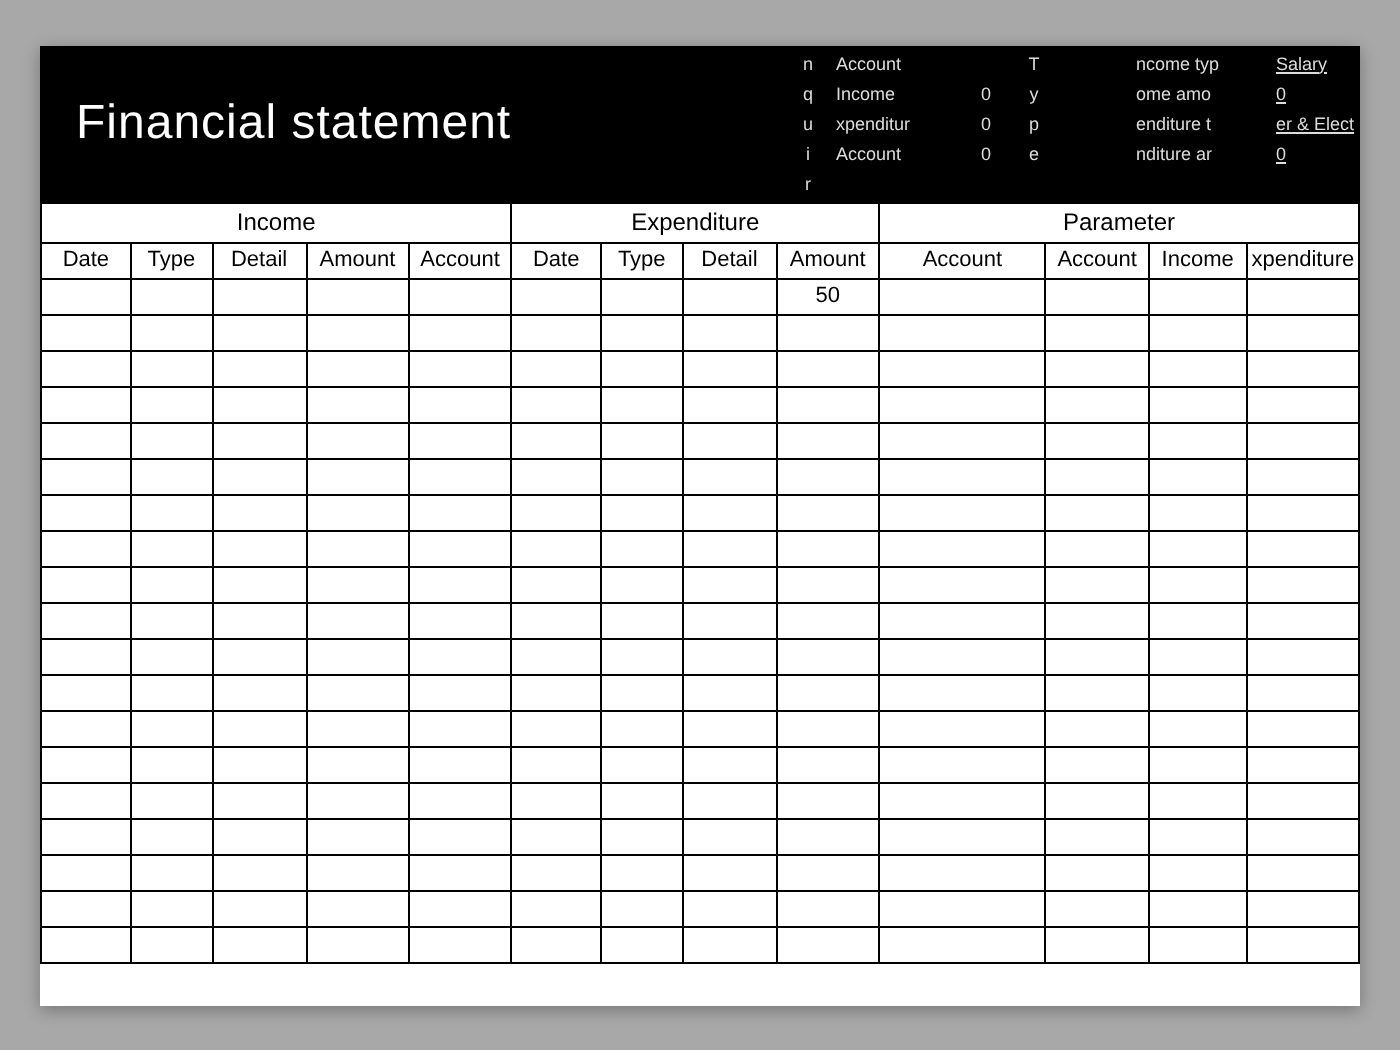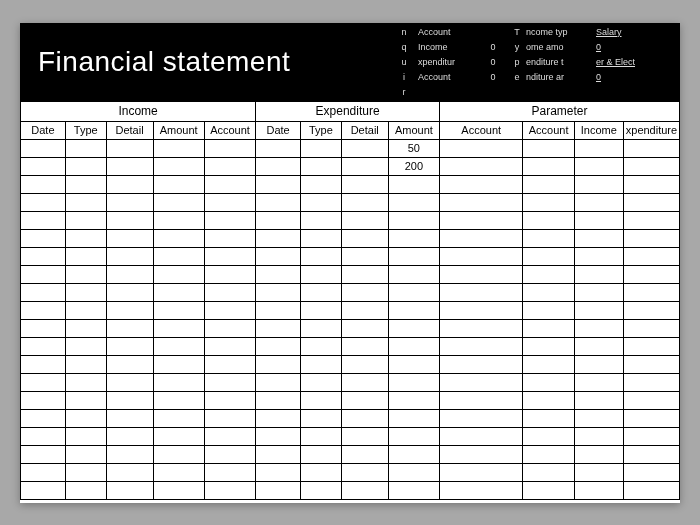--- a/index.html
+++ b/index.html
@@ -21,21 +21,21 @@
 }
 .header-black {
   background: #000;
   color: #fff;
   display: flex;
   align-items: center;
   height: 78px;
   position: relative;
 }
 .title {
-  font-size: 28px;
+  font-size: 24px;
   font-weight: normal;
   padding-left: 18px;
   letter-spacing: 0.5px;
 }
 .inquiry-box {
   position: absolute;
   left: 375px;
   top: 2px;
   font-size: 9px;
   line-height: 14px;
@@ -58,21 +58,21 @@
 }
 .summary-col div {
   height: 15px;
   line-height: 15px;
   overflow: hidden;
   white-space: nowrap;
 }
 .col-labels { width: 60px; }
 .col-vals { width: 30px; text-align: center; }
 .col-type { width: 18px; text-align: center; }
-.col-type-labels { width: 70px; }
+.col-type-labels { width: 70px; margin-left: 42px; }
 .col-type-vals { width: 50px; text-decoration: underline; }
 .grid {
   width: 100%;
   border-collapse: collapse;
   font-size: 11px;
 }
 .grid th, .grid td {
   border: 1px solid #000;
   height: 18px;
   text-align: center;
@@ -186,35 +186,20 @@
         </tr>
         <tr>
           <td></td>
           <td></td>
           <td></td>
           <td></td>
           <td></td>
           <td></td>
           <td></td>
           <td></td>
-          <td>200</td>
-          <td></td>
-          <td></td>
-          <td></td>
-          <td></td>
-        </tr>
-        <tr>
-          <td></td>
-          <td></td>
-          <td></td>
-          <td></td>
-          <td></td>
-          <td></td>
-          <td></td>
-          <td></td>
           <td></td>
           <td></td>
           <td></td>
           <td></td>
           <td></td>
         </tr>
         <tr>
           <td></td>
           <td></td>
           <td></td>

